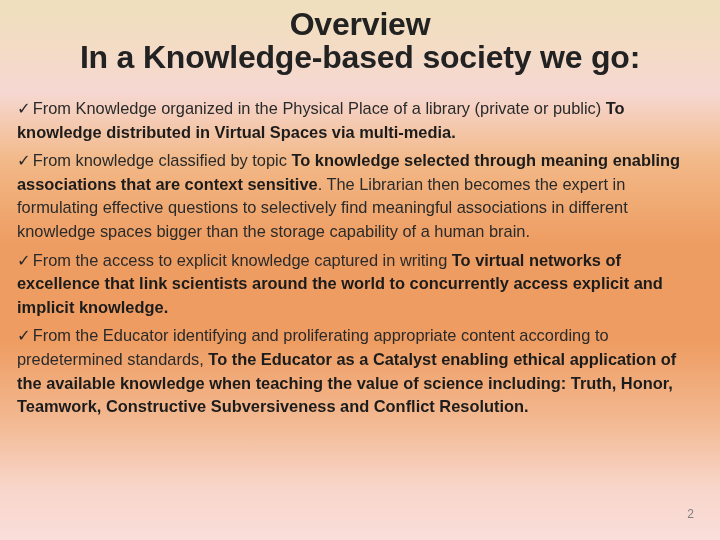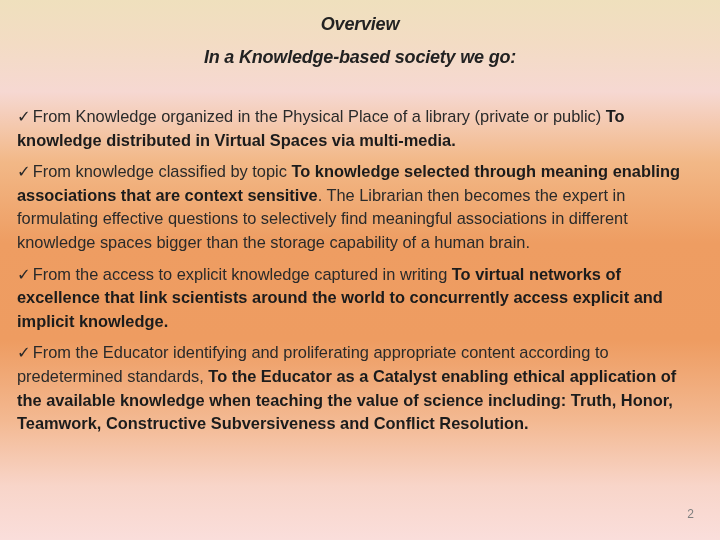--- a/index.html
+++ b/index.html
@@ -23,38 +23,36 @@
       #f8d5c9 90%,
       #fadedb 100%);
   }
   .title-block {
     position: absolute;
     top: 8px;
     left: 0;
     width: 100%;
     text-align: center;
     color: #222222;
-    font-style: italic;
     font-weight: 700;
-    font-size: 18px;
+    font-size: 32px;
     line-height: 33px;
     letter-spacing: -0.2px;
   }
   .bullets {
     position: absolute;
     top: 97px;
     left: 17px;
     width: 687px;
     color: #2a2a2a;
     font-size: 16.4px;
     line-height: 23.6px;
   }
   .bullet {
     margin-bottom: 5px;
-    margin-top: 8px;
   }
   .check {
     display: inline;
     margin-right: 2px;
     font-weight: 400;
     color: #2a2a2a;
   }
   .run {
     font-weight: 400;
   }

